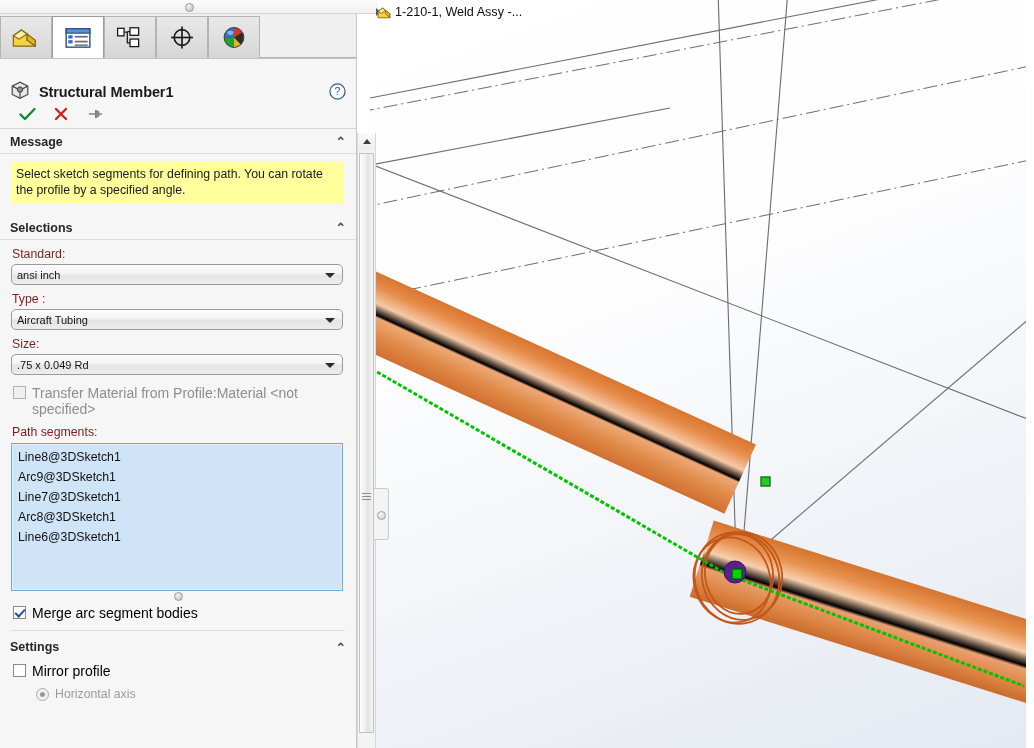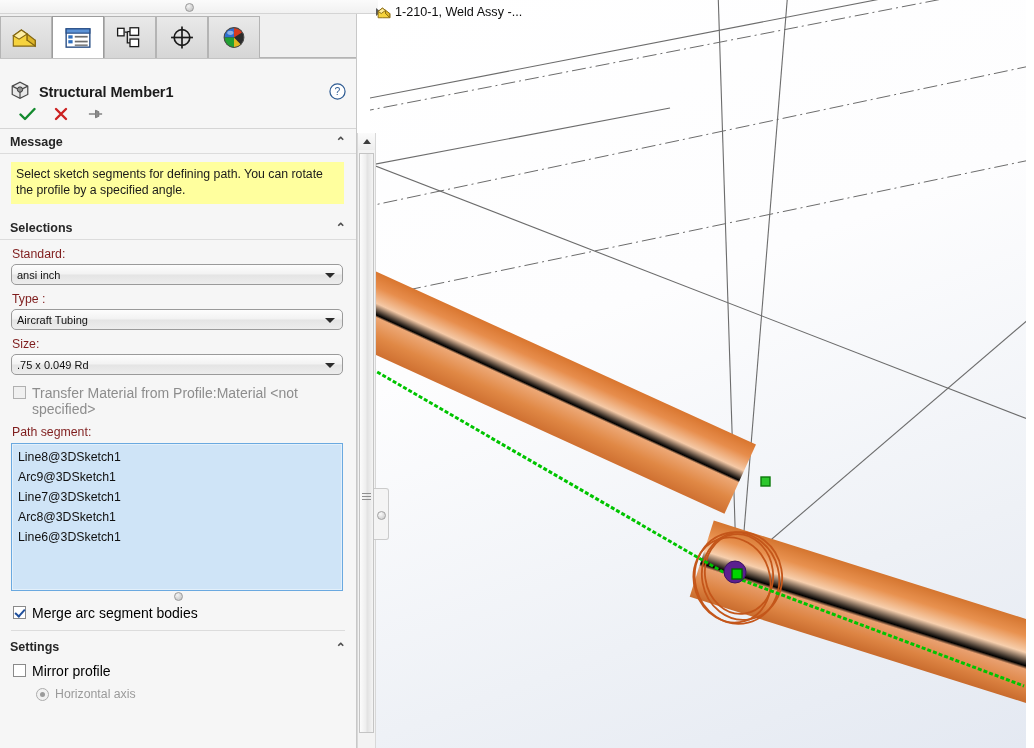--- a/index.html
+++ b/index.html
@@ -567,21 +567,21 @@
           <span class="arrow"></span>
         </div>
       </div>
 
       <div class="chkrow">
         <span class="chkbox disabled"></span>
         <span class="chk-label disabled">Transfer Material from Profile:Material  &lt;not specified&gt;</span>
       </div>
 
       <div class="fld" style="padding-top:8px">
-        <div class="fld-label" style="margin:0 0 2px 1px">Path segment:</div>
+        <div class="fld-label" style="margin:0 0 2px 1px">Path segments:</div>
       </div>
 
       <div class="listbox">
         <div class="item">Line8@3DSketch1</div>
         <div class="item">Arc9@3DSketch1</div>
         <div class="item">Line7@3DSketch1</div>
         <div class="item">Arc8@3DSketch1</div>
         <div class="item">Line6@3DSketch1</div>
       </div>
 

